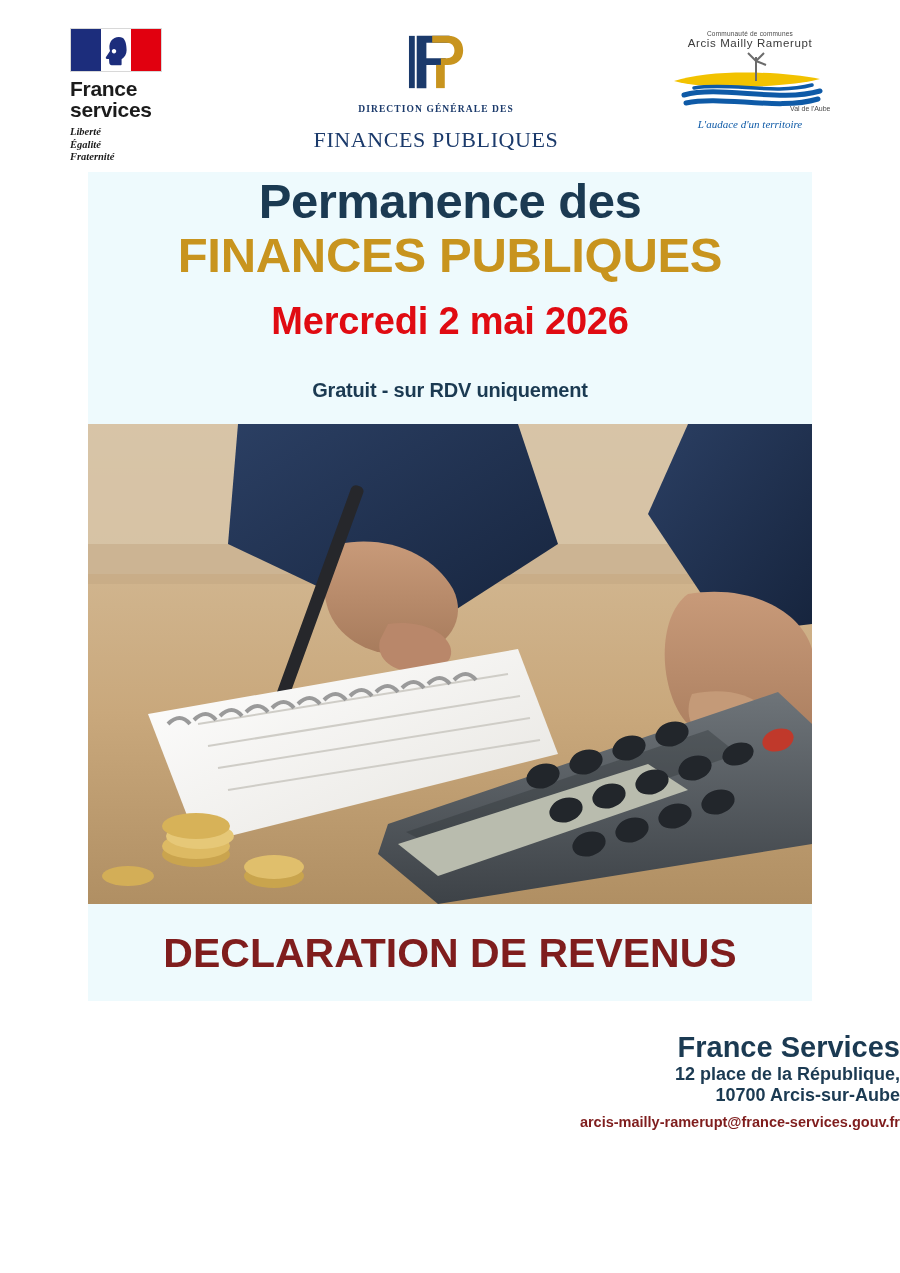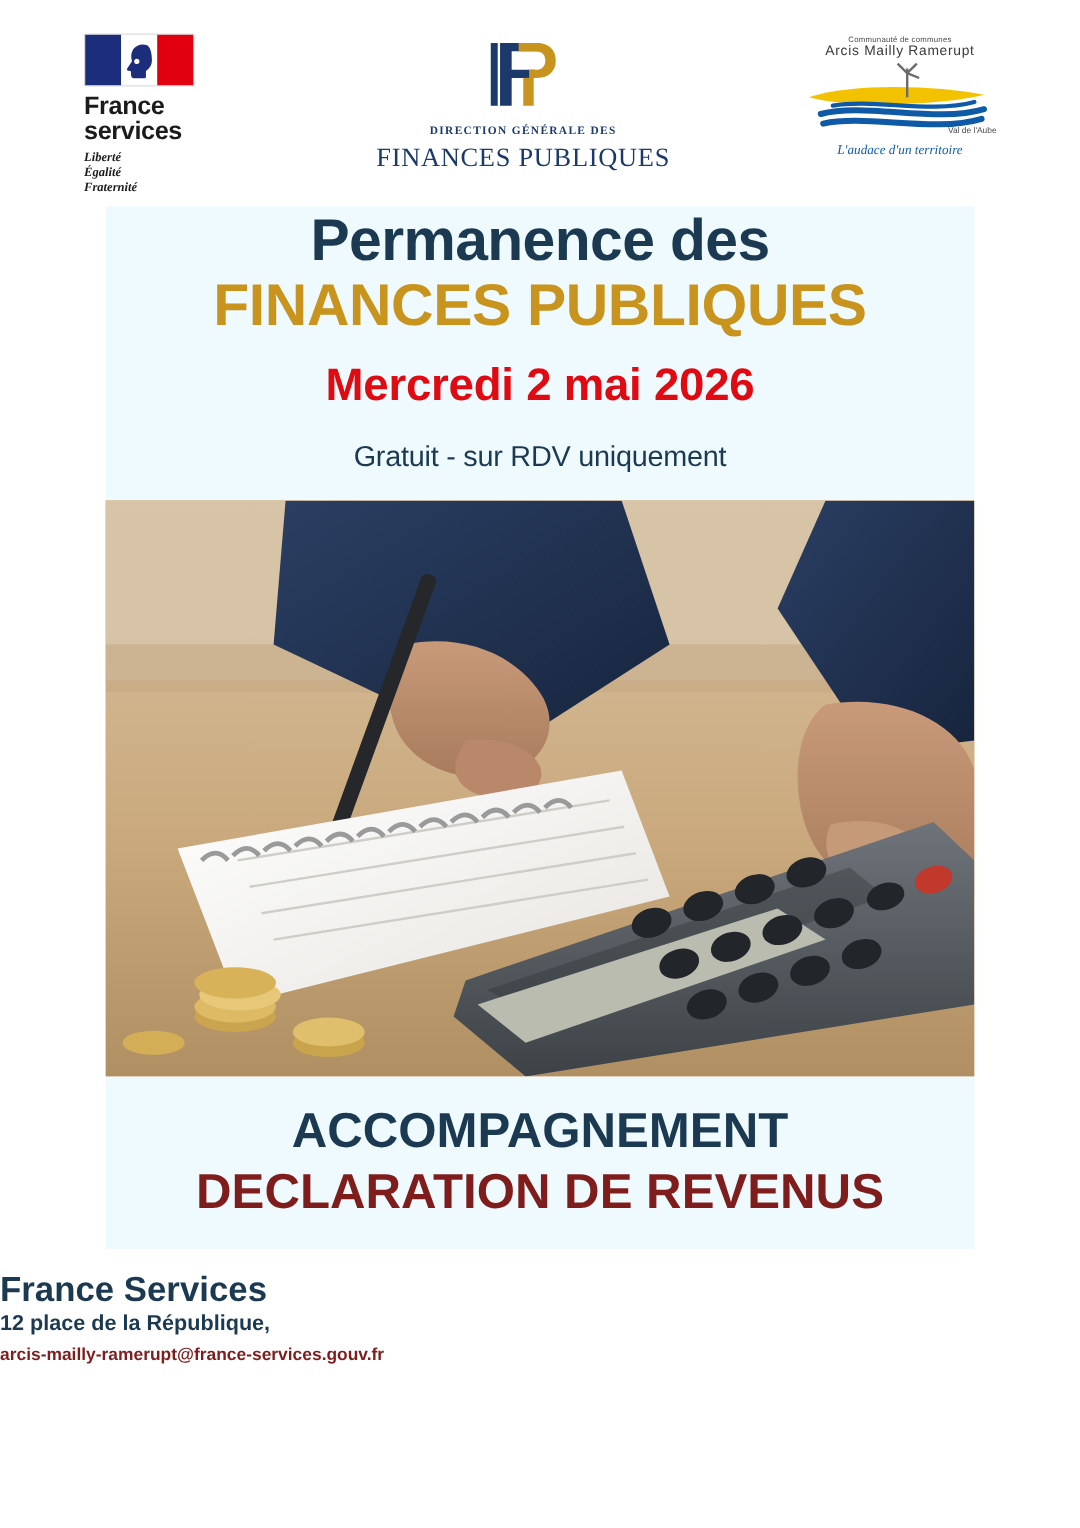--- a/index.html
+++ b/index.html
@@ -82,21 +82,21 @@
   .dgfip-mark {
     height: 60px;
     margin-bottom: 8px;
   }
   .dgfip-sub {
     font-family: "Liberation Serif", serif;
     font-size: 9.5px;
     letter-spacing: 1.1px;
     font-weight: bold;
     color: #1b3a6b;
-    margin-bottom: 3px;
+    margin-bottom: 13px;
   }
   .dgfip-main {
     font-family: "Liberation Serif", serif;
     font-size: 22px;
     letter-spacing: 0.6px;
     color: #1b3a6b;
   }
 
   
   .cc-logo {
@@ -149,24 +149,24 @@
     margin-top: 2px;
   }
   .headline-date {
     font-size: 38px;
     font-weight: bold;
     color: #e00b12;
     margin-top: 18px;
     letter-spacing: -0.2px;
   }
   .headline-free {
-    font-size: 24px;
-    font-weight: normal;
-    color: #1b3a52;
-    margin-top: 24px;
+    font-size: 20px;
+    font-weight: bold;
+    color: #1b3a52;
+    margin-top: 36px;
     letter-spacing: -0.2px;
   }
 
   
   .photo-wrap {
     margin: 0 88px;
     height: 480px;
     position: relative;
     overflow: hidden;
     background: #c9a87c;
@@ -187,22 +187,22 @@
   .sub-2 {
     font-size: 41px;
     font-weight: bold;
     color: #7f1d1d;
     letter-spacing: 0px;
     margin-top: 4px;
   }
 
   
   .footer {
-    text-align: left;
-    padding-top: 18px;
+    text-align: right;
+    padding-top: 30px;
   }
   .footer-name {
     font-size: 29px;
     font-weight: bold;
     color: #1b3a52;
   }
   .footer-line {
     font-size: 18px;
     font-weight: bold;
     color: #1b3a52;
@@ -385,21 +385,21 @@
       <ellipse cx="112" cy="412" rx="34" ry="13" fill="#e6c878"></ellipse>
       <ellipse cx="108" cy="402" rx="34" ry="13" fill="#d7b258"></ellipse>
       <ellipse cx="186" cy="452" rx="30" ry="12" fill="#c9a44d"></ellipse>
       <ellipse cx="186" cy="443" rx="30" ry="12" fill="#e0bf6c"></ellipse>
       <ellipse cx="40" cy="452" rx="26" ry="10" fill="#d3ae57"></ellipse>
     </g>
   </svg>
 </div>
 
 <div class="panel panel-bottom">
-  <div class="sub-1">ACCOMPAGNEMENT</div>
   <div class="sub-2">DECLARATION DE REVENUS</div>
 </div>
 
 <div class="footer">
   <div class="footer-name">France Services</div>
   <div class="footer-line">12 place de la République,</div>
+  <div class="footer-line">10700 Arcis-sur-Aube</div>
   <div class="footer-mail">arcis-mailly-ramerupt@france-services.gouv.fr</div>
 </div>
 
 </body></html>

